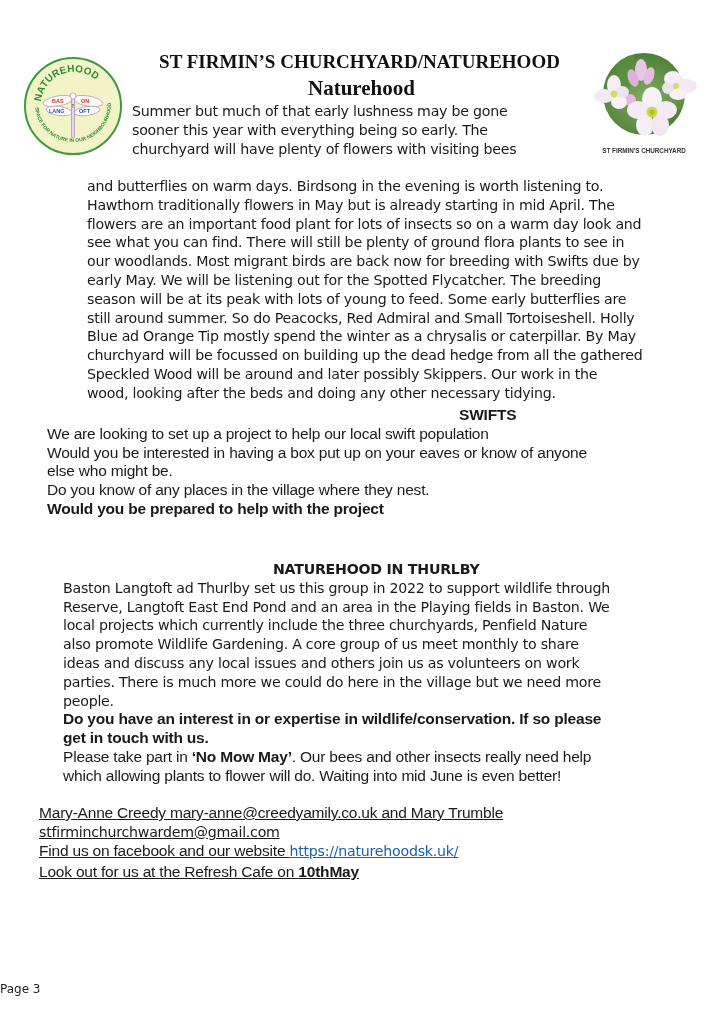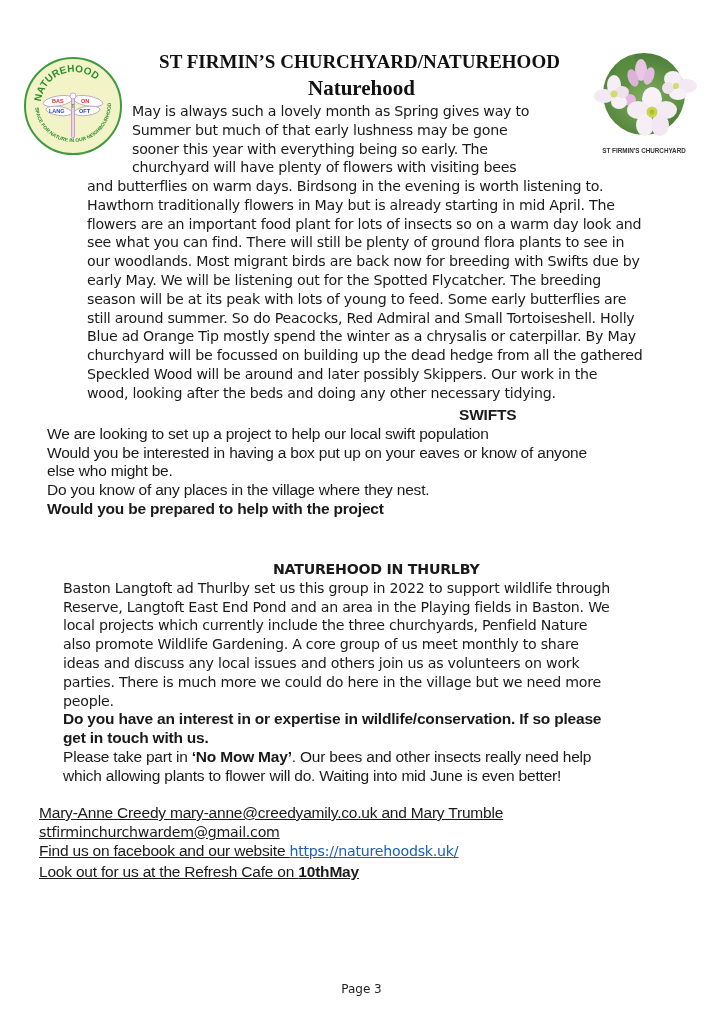--- a/index.html
+++ b/index.html
@@ -16,21 +16,21 @@
   .para { position: absolute; left: 47px; width: 670px; }
   .p1 { top: 177px; margin-left: 40px; }
   .center-h { display: block; font-weight: bold; white-space: nowrap; }
   .swifts-h { padding-left: 412px; }
   .thurlby-h { padding-left: 210px; }
   .swifts { position: absolute; left: 47px; top: 406px; width: 670px; }
   .thurlby { position: absolute; left: 63px; top: 560px; width: 670px; }
   .bold { font-weight: bold; }
   .contacts { position: absolute; left: 39px; top: 804px; width: 670px; text-decoration: underline; }
   .link { color: #1a5fb4; text-decoration: underline; margin-top: 36px; }
-  .footer { position: absolute; top: 982px; left: 0; width: 723px; text-align: center; font-family: "DejaVu Sans", sans-serif; font-size: 12px; color: #222; }
+  .footer { position: absolute; top: 982px; left: 0; width: 723px; text-align: left; font-family: "DejaVu Sans", sans-serif; font-size: 12px; color: #222; }
   .gap { display: block; height: 6px; }
   .nar { font-family: "Liberation Sans", sans-serif; font-size: 15.5px; letter-spacing: -0.2px; }
 </style>
 </head>
 <body>
 
 <div class="page">
 
   <div class="logo-left">
     <svg width="100" height="100" viewBox="0 0 100 100">
@@ -109,21 +109,20 @@
         <ellipse cx="-7" cy="13" rx="9" ry="11" fill="#f7eff7"></ellipse>
         <ellipse cx="8" cy="13" rx="9" ry="11" fill="#f3e7f3"></ellipse>
         <circle cx="0" cy="0" r="5.5" fill="#c9d84a"></circle>
         <circle cx="0" cy="0" r="2.5" fill="#aebd2f"></circle>
       </g>
       <text x="58" y="105" text-anchor="middle" font-family="Liberation Sans, sans-serif" font-size="6.3" font-weight="bold" fill="#333">ST FIRMIN'S CHURCHYARD</text>
     </svg>
   </div>
 
   <div class="body-text intro">
-    <span class="line">May is always  such a lovely month as Spring gives way to</span>
     <span class="line">Summer but much of that early lushness may be gone</span>
     <span class="line">sooner this year with everything being so early. The</span>
     <span class="line">churchyard will  have plenty of flowers with visiting bees</span>
   </div>
 
   <div class="body-text para p1">
     <span class="line">and butterflies on warm days. Birdsong in the evening is worth listening to.</span>
     <span class="line">Hawthorn traditionally flowers in May but is already starting in mid April.  The</span>
     <span class="line">flowers are an important food plant for lots of insects so on a warm day look and</span>
     <span class="line">see what you can find. There will still be plenty of ground flora plants to see in</span>

